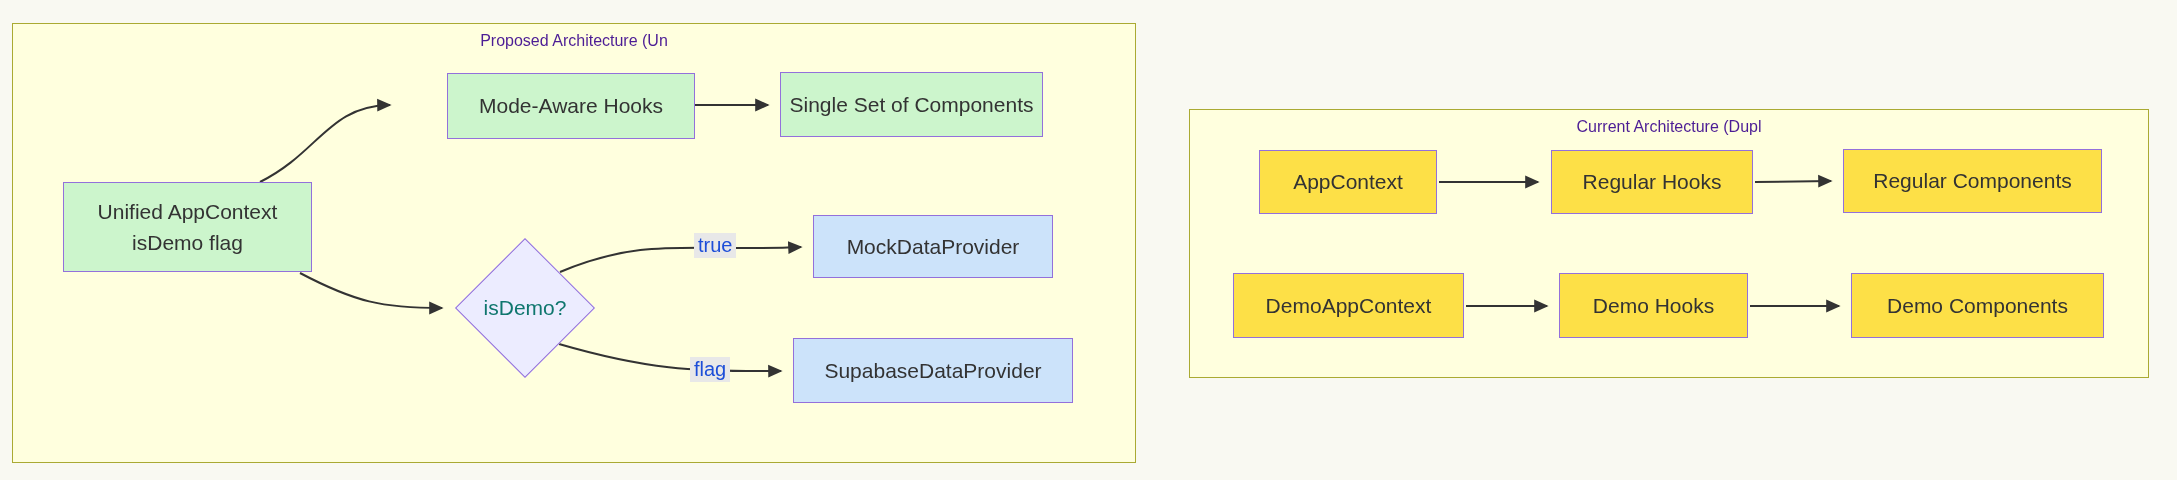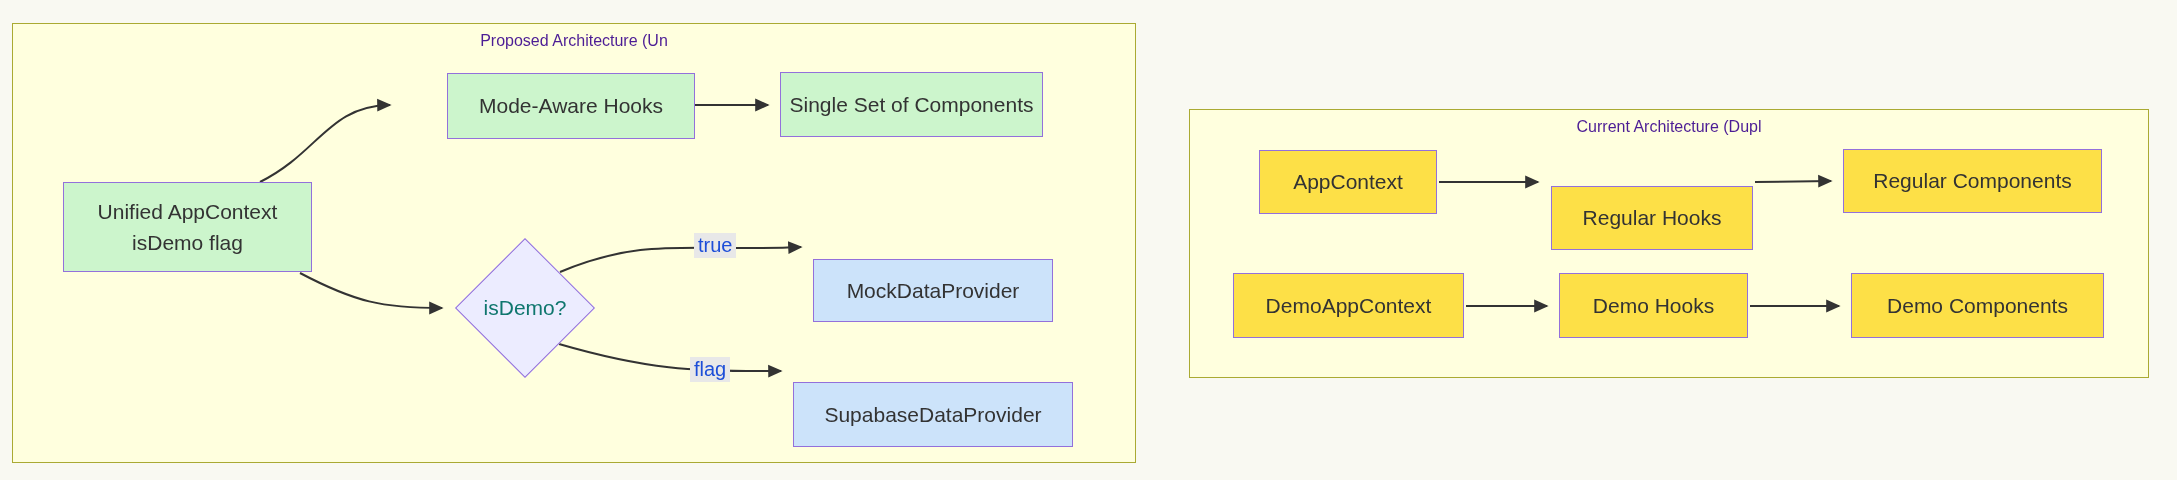--- a/index.html
+++ b/index.html
@@ -39,21 +39,21 @@
     justify-content:center;
     text-align:center;
     font-size:21px;
     color:#333;
     border:1.5px solid #9370DB;
     box-sizing:border-box;
     z-index:3;
     line-height:1.5;
   }
   .node.green{background:#ccf5cc;}
-  .node.blue{background:#cce3fa;margin-top:44px;}
+  .node.blue{background:#cce3fa;}
   .node.pink{background:#fde047;}
   .diamond-wrap{
     position:absolute;
     z-index:3;
   }
   .diamond-shape{
     position:absolute;
     left:50%;top:50%;
     width:99px;height:99px;
     transform:translate(-50%,-50%) rotate(45deg);
@@ -134,21 +134,21 @@
     <span>SupabaseDataProvider</span>
   </div>
 
   <div class="edge-label" style="left:694px;top:233px;">true</div>
   <div class="edge-label" style="left:690px;top:357px;">flag</div>
 
   <div class="node pink" style="left:1259px;top:150px;width:178px;height:64px;">
     <span>AppContext</span>
   </div>
 
-  <div class="node pink" style="left:1551px;top:150px;width:202px;height:64px;margin-top:36px;">
+  <div class="node pink" style="left:1551px;top:150px;width:202px;height:64px;">
     <span>Regular Hooks</span>
   </div>
 
   <div class="node pink" style="left:1843px;top:149px;width:259px;height:64px;">
     <span>Regular Components</span>
   </div>
 
   <div class="node pink" style="left:1233px;top:273px;width:231px;height:65px;">
     <span>DemoAppContext</span>
   </div>

